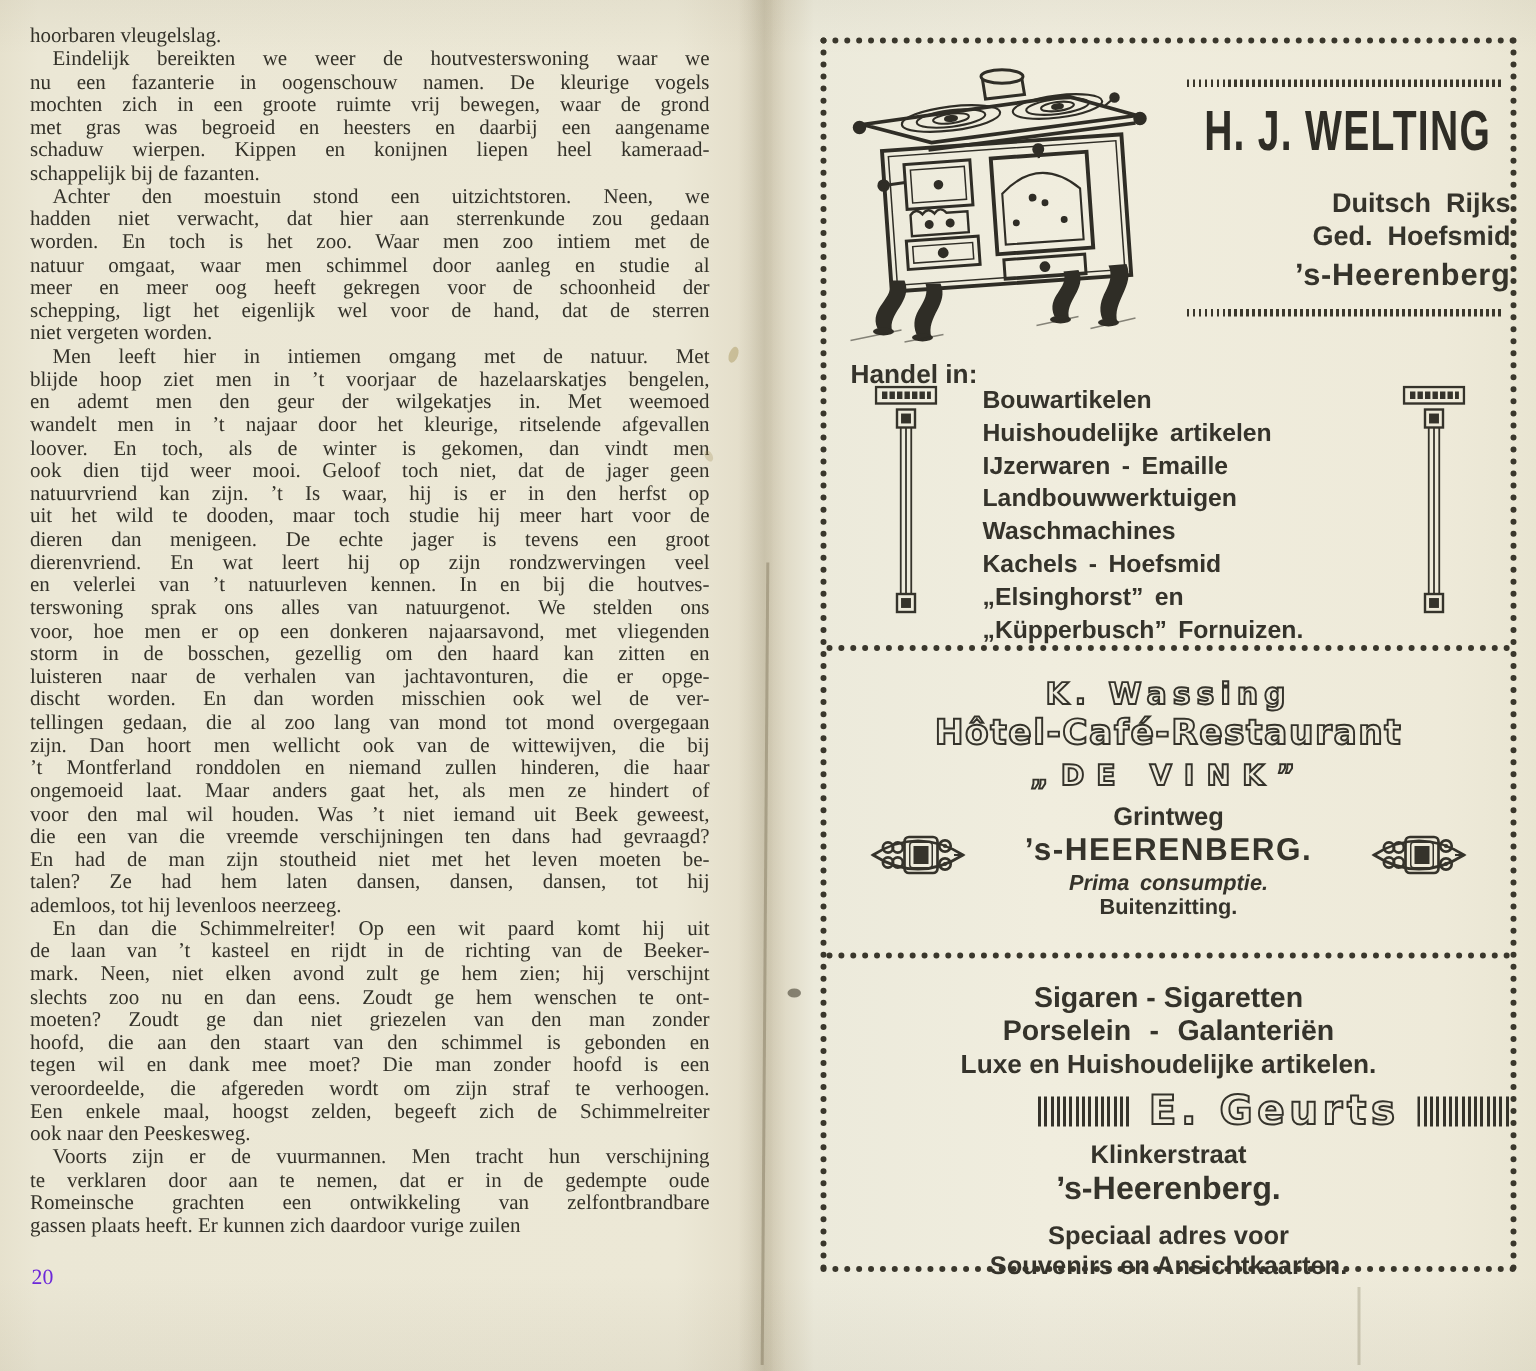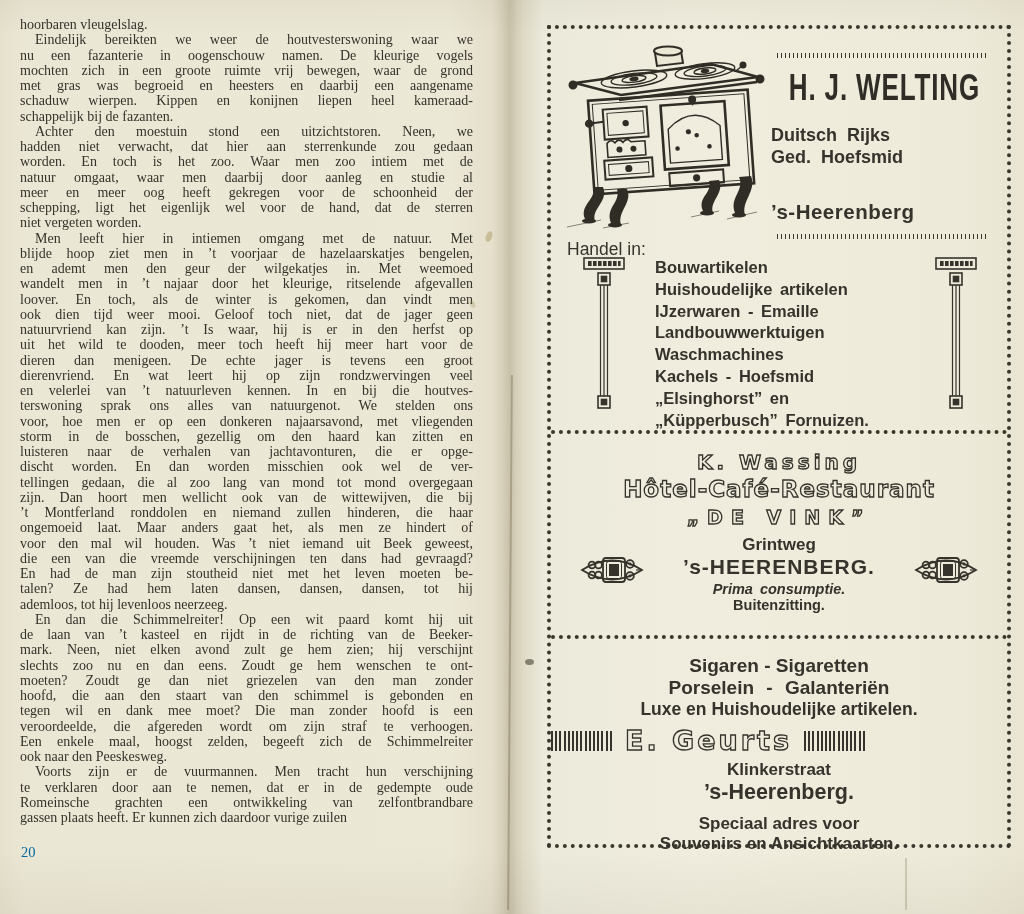--- a/index.html
+++ b/index.html
@@ -9,47 +9,47 @@
     font-family:"Liberation Sans",sans-serif;color:#35332b;
   }
   body::before{content:"";position:absolute;inset:0;pointer-events:none;
     background:linear-gradient(180deg,rgba(60,50,20,.045) 0,rgba(0,0,0,0) 4%,rgba(0,0,0,0) 93%,rgba(60,50,20,.05) 100%);}
   
   .left-text{position:absolute;left:20px;top:17px;width:453px;
     font-family:"Liberation Serif",serif;font-size:14px;line-height:15.25px;color:#34322a;}
   .tline{text-align:justify;}
   .tline.just{text-align-last:justify;}
   .tline.ind{text-indent:15px;}
-  .pageno{position:absolute;left:21px;top:844px;font-family:"Liberation Serif",serif;font-size:14.5px;color:#0369a1;}
+  .pageno{position:absolute;left:21px;top:844px;font-family:"Liberation Serif",serif;font-size:14.5px;color:#6d28d9;}
   
   .gutter{position:absolute;left:492px;top:0;width:32px;height:914px;pointer-events:none;
     background:linear-gradient(90deg,rgba(0,0,0,0),rgba(104,94,62,.16) 55%,rgba(104,94,62,.05) 74%,rgba(0,0,0,0));}
   .gutter-line{position:absolute;left:509px;top:375px;width:1.5px;height:535px;background:rgba(95,85,55,.32);transform:rotate(.4deg);}
   .edge-line{position:absolute;left:905px;top:858px;width:1.5px;height:52px;background:rgba(120,110,80,.28);}
   .speck1{position:absolute;left:486px;top:231px;width:6px;height:11px;border-radius:50%;background:rgba(150,125,55,.35);transform:rotate(20deg);}
   .speck2{position:absolute;left:525px;top:659px;width:9px;height:6px;border-radius:50%;background:rgba(55,50,35,.55);}
   .speck3{position:absolute;left:470px;top:300px;width:5px;height:8px;border-radius:50%;background:rgba(150,130,70,.25);transform:rotate(-30deg);}
   
   .ad-box{position:absolute;left:547px;top:25px;width:464px;height:823px;box-sizing:border-box;
     border:4px dotted #3a372c;display:flex;flex-direction:column;}
   .ad-sep{border-top:4px dotted #3a372c;height:0;flex:none;}
   .sec{position:relative;flex:none;}
   .sec-welting{height:401px;}
   .sec-wassing{height:201px;text-align:center;}
   .sec-geurts{flex:1;text-align:center;}
   
   .stove{position:absolute;left:8px;top:8px;}
-  .welting-col{position:absolute;left:220px;top:24px;width:222px;text-align:left;}
+  .welting-col{position:absolute;left:234px;top:24px;width:222px;text-align:right;}
   .dotrule{height:5px;margin:0 6px;background:repeating-linear-gradient(90deg,#3a372c 0,#3a372c 1.5px,rgba(0,0,0,0) 1.5px,rgba(0,0,0,0) 4px);}
   .welting-name{display:block;margin-top:12px;font-size:31px;font-weight:bold;letter-spacing:1px;white-space:nowrap;
     transform:scale(.84,1.22);transform-origin:50% 50%;color:#2f2d26;}
   .welting-sub{margin-top:18px;font-size:18px;font-weight:bold;line-height:22px;word-spacing:5px;}
-  .welting-city{margin-top:32px;font-size:20.5px;font-weight:bold;letter-spacing:.5px;}
+  .welting-city{margin-top:4px;font-size:20.5px;font-weight:bold;letter-spacing:.5px;}
   .welting-col .dotrule.bottom{margin-top:10px;}
-  .handel-label{position:absolute;left:16px;top:210px;font-size:17.5px;font-weight:normal;}
+  .handel-label{position:absolute;left:16px;top:210px;font-size:17.5px;font-weight:bold;}
   .col-orn{position:absolute;top:228px;}
   .col-orn.l{left:32px;} .col-orn.r{left:384px;}
   .handel-items{position:absolute;left:104px;top:228px;width:278px;text-align:left;
     font-size:16.5px;font-weight:bold;line-height:21.8px;word-spacing:3px;white-space:nowrap;}
   
   .outline{color:transparent;-webkit-text-stroke:1.3px #35332b;font-family:"DejaVu Sans",sans-serif;font-weight:bold;}
   @supports not (-webkit-text-stroke:1px #000){.outline{color:#4a473c;}}
   
   .wassing-owner{margin-top:16px;font-size:20px;letter-spacing:4px;}
   .wassing-type{margin-top:2px;font-size:23px;letter-spacing:1px;}
@@ -57,21 +57,21 @@
   .wassing-street{margin-top:7px;font-size:17px;font-weight:bold;}
   .wassing-city{font-size:21px;font-weight:bold;letter-spacing:1px;}
   .wassing-l1{font-size:14.5px;font-weight:bold;margin-top:2px;word-spacing:3px;font-style:italic;}
   .wassing-l2{font-size:14.5px;font-weight:bold;}
   .eye-orn{position:absolute;top:116px;}
   .eye-orn.l{left:28px;} .eye-orn.r{right:28px;}
   
   .geurts-l1{margin-top:16px;font-size:19px;font-weight:bold;}
   .geurts-l2{font-size:19px;font-weight:bold;word-spacing:7px;}
   .geurts-l3{font-size:17.5px;font-weight:bold;}
-  .geurts-row{margin-top:5px;display:flex;align-items:center;justify-content:flex-start;gap:12px;}
+  .geurts-row{margin-top:5px;display:flex;align-items:center;justify-content:flex-end;gap:12px;}
   .hatch{width:62px;height:20px;background:repeating-linear-gradient(90deg,#35332b 0,#35332b 2px,rgba(0,0,0,0) 2px,rgba(0,0,0,0) 4.2px);}
   .geurts-owner{font-size:27px;letter-spacing:3px;}
   .geurts-street{margin-top:4px;font-size:17px;font-weight:bold;}
   .geurts-city{font-size:21.5px;font-weight:bold;}
   .geurts-l4{margin-top:9px;font-size:17px;font-weight:bold;}
   .geurts-l5{font-size:17px;font-weight:bold;}
 </style>
 </head>
 <body>
 
@@ -79,32 +79,32 @@
     <div class="tline">hoorbaren vleugelslag.</div>
     <div class="tline just ind">Eindelijk bereikten we weer de houtvesterswoning waar we</div>
     <div class="tline just">nu een fazanterie in oogenschouw namen.  De kleurige vogels</div>
     <div class="tline just">mochten zich in een groote ruimte vrij bewegen, waar de grond</div>
     <div class="tline just">met gras was begroeid en heesters en daarbij een aangename</div>
     <div class="tline just">schaduw wierpen.  Kippen en konijnen liepen heel kameraad-</div>
     <div class="tline">schappelijk bij de fazanten.</div>
     <div class="tline just ind">Achter den moestuin stond een uitzichtstoren.  Neen, we</div>
     <div class="tline just">hadden niet verwacht, dat hier aan sterrenkunde zou gedaan</div>
     <div class="tline just">worden.  En toch is het zoo.  Waar men zoo intiem met de</div>
-    <div class="tline just">natuur omgaat, waar men daarbij door aanleg en studie al</div>
+    <div class="tline just">natuur omgaat, waar men schimmel door aanleg en studie al</div>
     <div class="tline just">meer en meer oog heeft gekregen voor de schoonheid der</div>
     <div class="tline just">schepping, ligt het eigenlijk wel voor de hand, dat de sterren</div>
     <div class="tline">niet vergeten worden.</div>
     <div class="tline just ind">Men leeft hier in intiemen omgang met de natuur.  Met</div>
     <div class="tline just">blijde hoop ziet men in ’t voorjaar de hazelaarskatjes bengelen,</div>
     <div class="tline just">en ademt men den geur der wilgekatjes in.  Met weemoed</div>
     <div class="tline just">wandelt men in ’t najaar door het kleurige, ritselende afgevallen</div>
     <div class="tline just">loover.  En toch, als de winter is gekomen, dan vindt men</div>
     <div class="tline just">ook dien tijd weer mooi.  Geloof toch niet, dat de jager geen</div>
     <div class="tline just">natuurvriend kan zijn.  ’t Is waar, hij is er in den herfst op</div>
-    <div class="tline just">uit het wild te dooden, meer toch heeft hij meer hart voor de</div>
+    <div class="tline just">uit het wild te dooden, maar toch studie hij meer hart voor de</div>
     <div class="tline just">dieren dan menigeen.  De echte jager is tevens een groot</div>
     <div class="tline just">dierenvriend.  En wat leert hij op zijn rondzwervingen veel</div>
     <div class="tline just">en velerlei van ’t natuurleven kennen.  In en bij die houtves-</div>
     <div class="tline just">terswoning sprak ons alles van natuurgenot.  We stelden ons</div>
     <div class="tline just">voor, hoe men er op een donkeren najaarsavond, met vliegenden</div>
     <div class="tline just">storm in de bosschen, gezellig om den haard kan zitten en</div>
     <div class="tline just">luisteren naar de verhalen van jachtavonturen, die er opge-</div>
     <div class="tline just">discht worden.  En dan worden misschien ook wel de ver-</div>
     <div class="tline just">tellingen gedaan, die al zoo lang van mond tot mond overgegaan</div>
     <div class="tline just">zijn.  Dan hoort men wellicht ook van de wittewijven, die bij</div>

